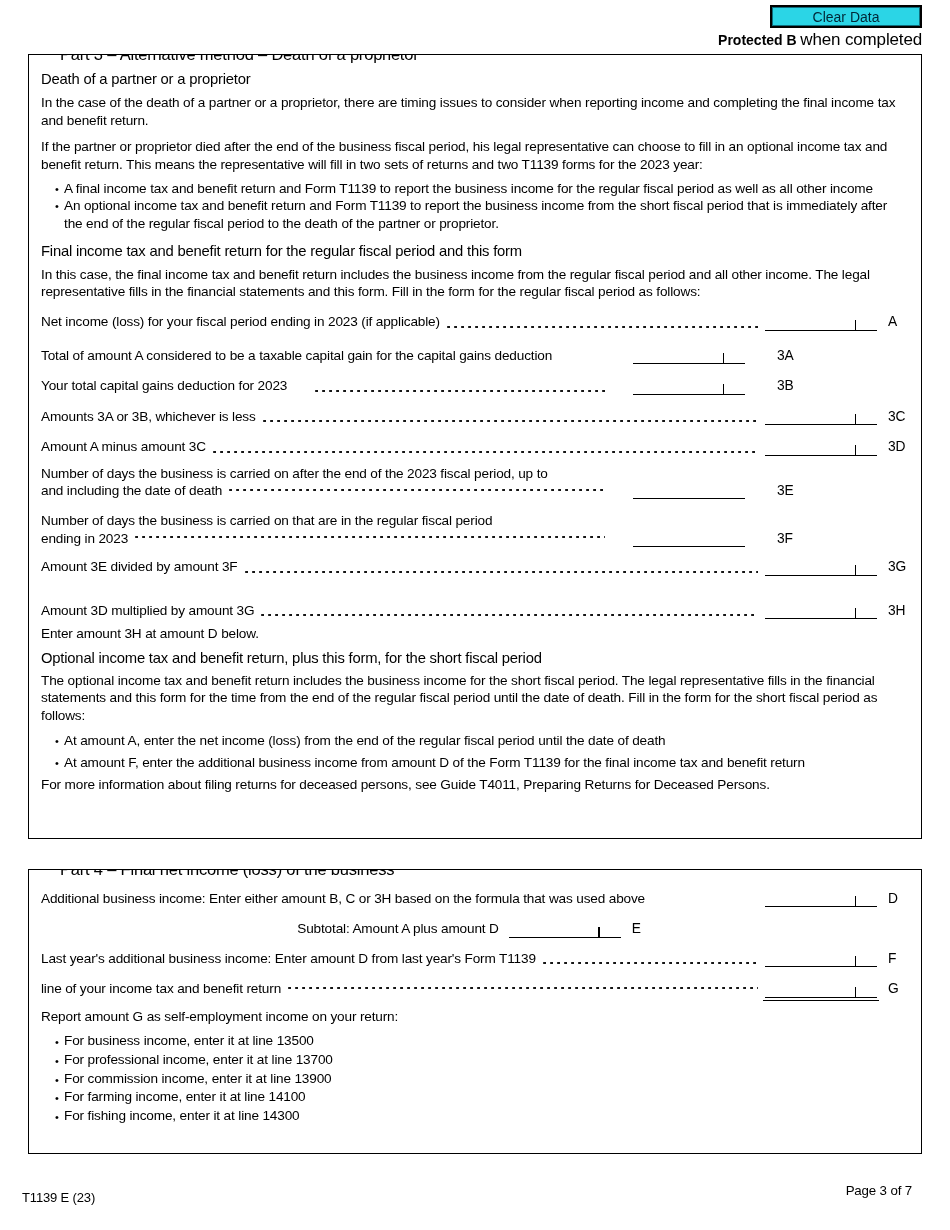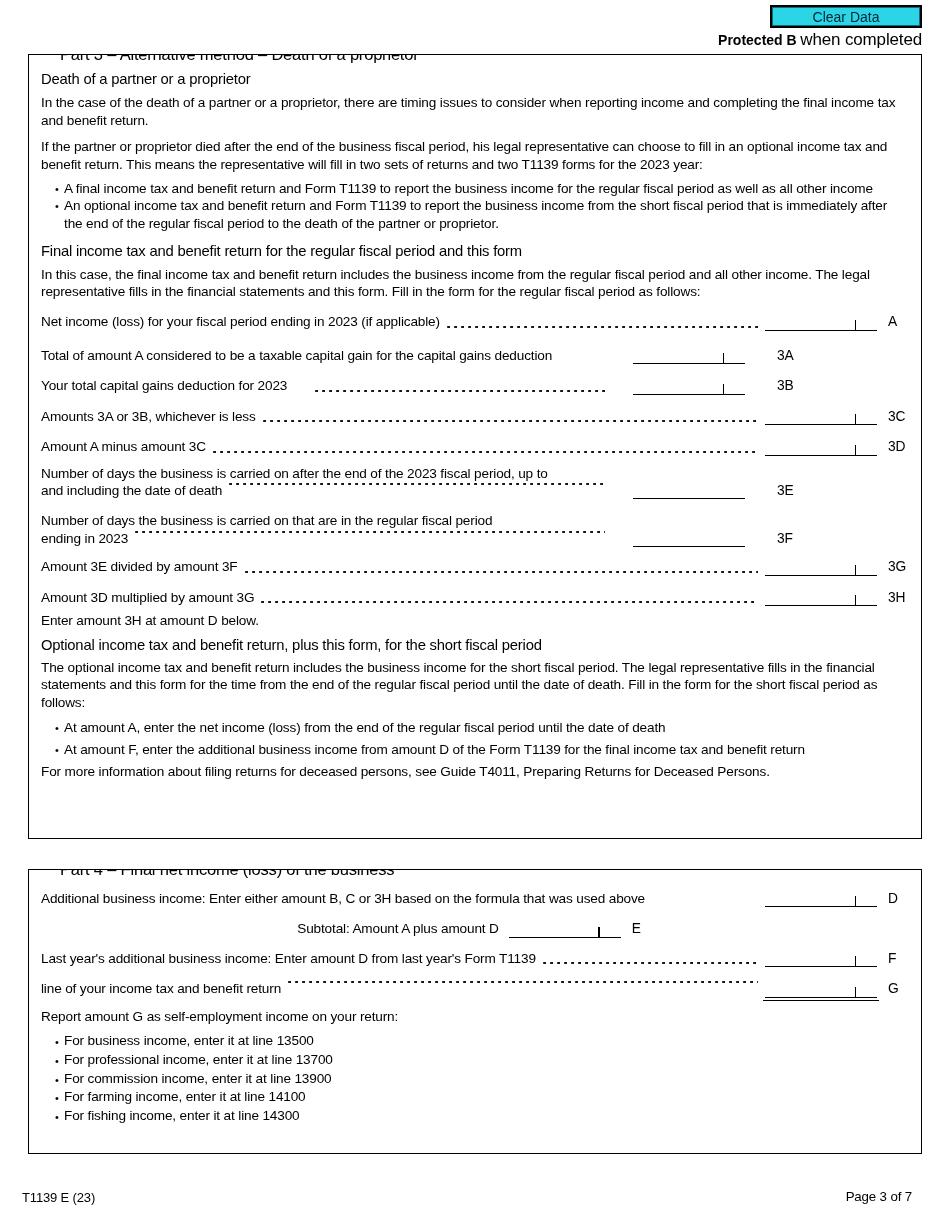--- a/index.html
+++ b/index.html
@@ -67,27 +67,27 @@
     content: ""; position: absolute; right: 21px; bottom: 0;
     width: 1.5px; height: 10px; background: #000;
   }
   .amt.total::before {
     content: ""; position: absolute; left: -2px; right: -2px; bottom: -4.5px;
     height: 1.6px; background: #000;
   }
   .code { flex: 0 0 30px; padding-left: 11px; font-size: 13.8px; white-space: nowrap; }
   .narrow { margin-right: 111px; gap: 21px; }
   .lbl2 { flex: 1 1 auto; }
-  .l2row { display: flex; align-items: flex-start; }
+  .l2row { display: flex; align-items: center; }
   .l2row .lbl { white-space: nowrap; }
   .rowE { justify-content: center; }
   
   .footer { position: absolute; left: 22px; right: 38px; bottom: 24px; }
   .footer .code-l { position: absolute; left: 0; bottom: 0; font-size: 13px; }
-  .footer .page-r { position: absolute; right: 0; bottom: 1px; font-size: 13.3px; margin-left: 12px; }
+  .footer .page-r { position: absolute; right: 0; bottom: 7px; font-size: 13.3px; margin-left: 12px; }
 </style>
 </head>
 <body>
 
 <div class="topbar">
   <button class="clear-btn">Clear Data</button>
   <div class="protected">
     <b>Protected B</b>
     <span class="sm">when completed</span>
   </div>
@@ -161,21 +161,21 @@
       <div>Number of days the business is carried on that are in the regular fiscal period</div>
       <div class="l2row">
         <span class="lbl">ending in 2023</span>
         <span class="dots"></span>
       </div>
     </div>
     <span class="amt"></span>
     <span class="code">3F</span>
   </div>
 
-  <div class="amtrow" style="margin-bottom:13px">
+  <div class="amtrow" style="margin-bottom:26px">
     <span class="lbl">Amount 3E divided by amount 3F</span>
     <span class="dots"></span>
     <span class="amt cents"></span>
     <span class="code">3G</span>
   </div>
 
   <div class="amtrow" style="margin-bottom:6px">
     <span class="lbl">Amount 3D multiplied by amount 3G</span>
     <span class="dots"></span>
     <span class="amt cents"></span>

